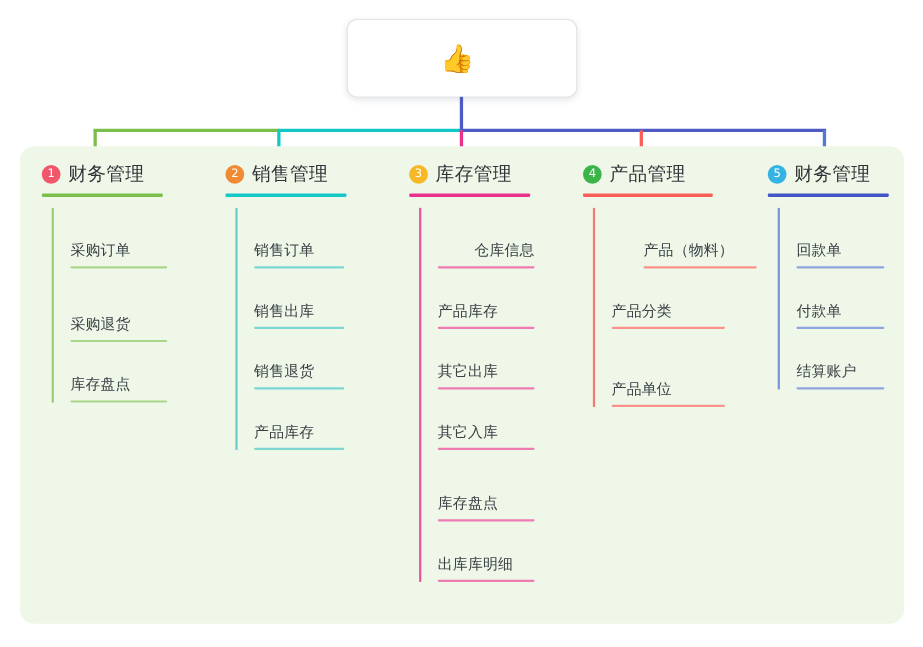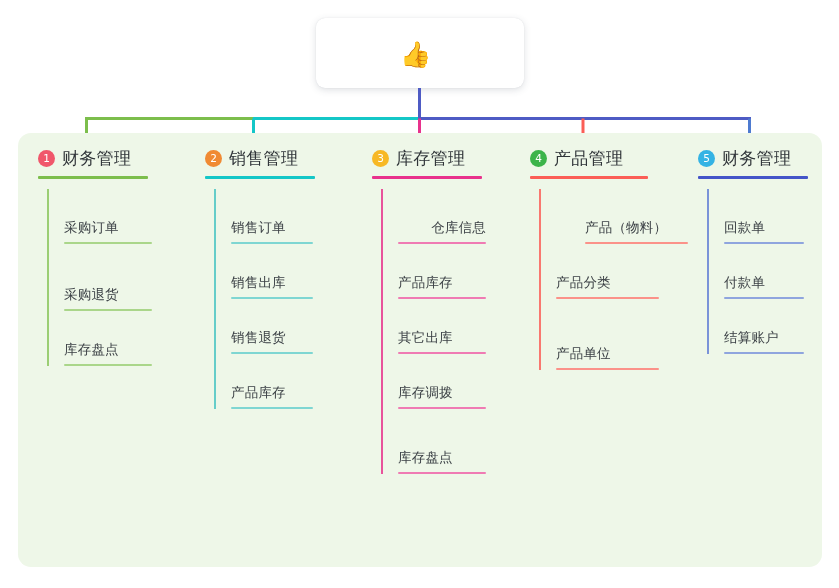--- a/index.html
+++ b/index.html
@@ -219,25 +219,29 @@
           </div>
           <div class="item" style="height: 55px; width: 105px;">
             <div class="item-label">产品库存</div>
             <div class="item-rule" style="background: rgb(239, 123, 179); width: 88px;"></div>
           </div>
           <div class="item" style="height: 55px; width: 105px;">
             <div class="item-label">其它出库</div>
             <div class="item-rule" style="background: rgb(239, 123, 179); width: 88px;"></div>
           </div>
           <div class="item" style="height: 55px; width: 105px;">
-            <div class="item-label">库存调拨</div>
+            <div class="item-label">其它入库</div>
             <div class="item-rule" style="background: rgb(239, 123, 179); width: 88px;"></div>
           </div>
           <div class="item" style="height: 65px; width: 105px;">
             <div class="item-label">库存盘点</div>
+            <div class="item-rule" style="background: rgb(239, 123, 179); width: 88px;"></div>
+          </div>
+          <div class="item" style="height: 55px; width: 105px;">
+            <div class="item-label">出库库明细</div>
             <div class="item-rule" style="background: rgb(239, 123, 179); width: 88px;"></div>
           </div>
         </div>
       </div>
       <div class="column" style="left: 512px; top: 12px;">
         <div class="col-head">
           <span class="badge" style="background: rgb(60, 180, 74);">4</span>
           <span class="col-title">产品管理</span>
         </div>
         <div class="head-rule" style="background: rgb(251, 94, 86); width: 118px;"></div>

